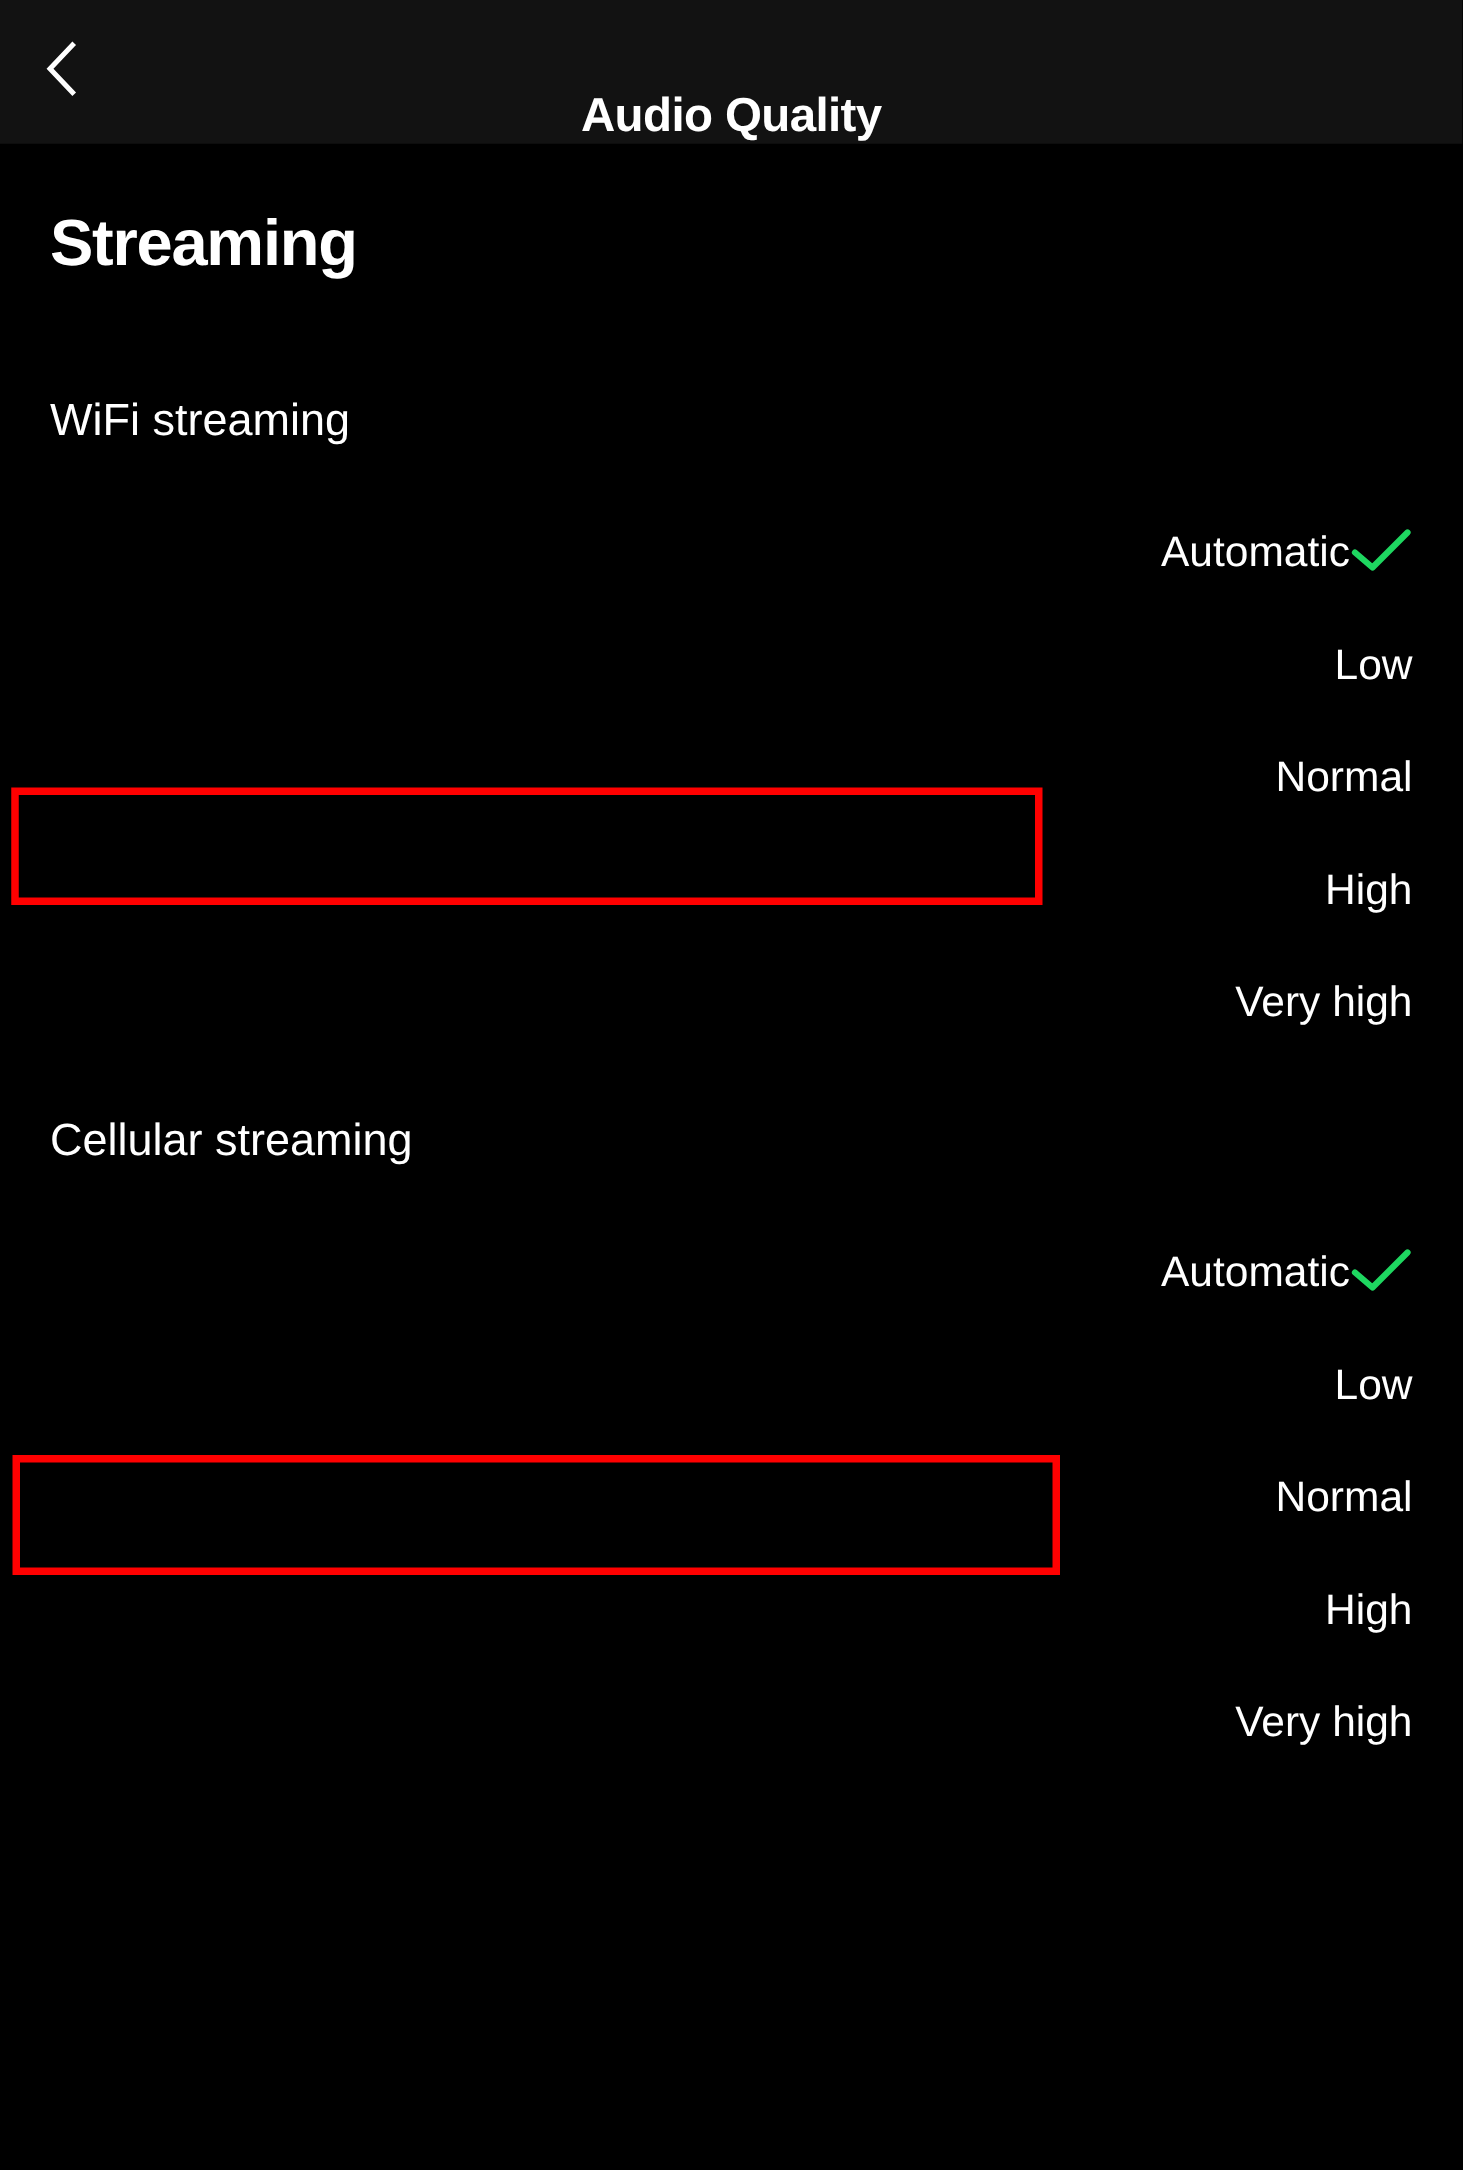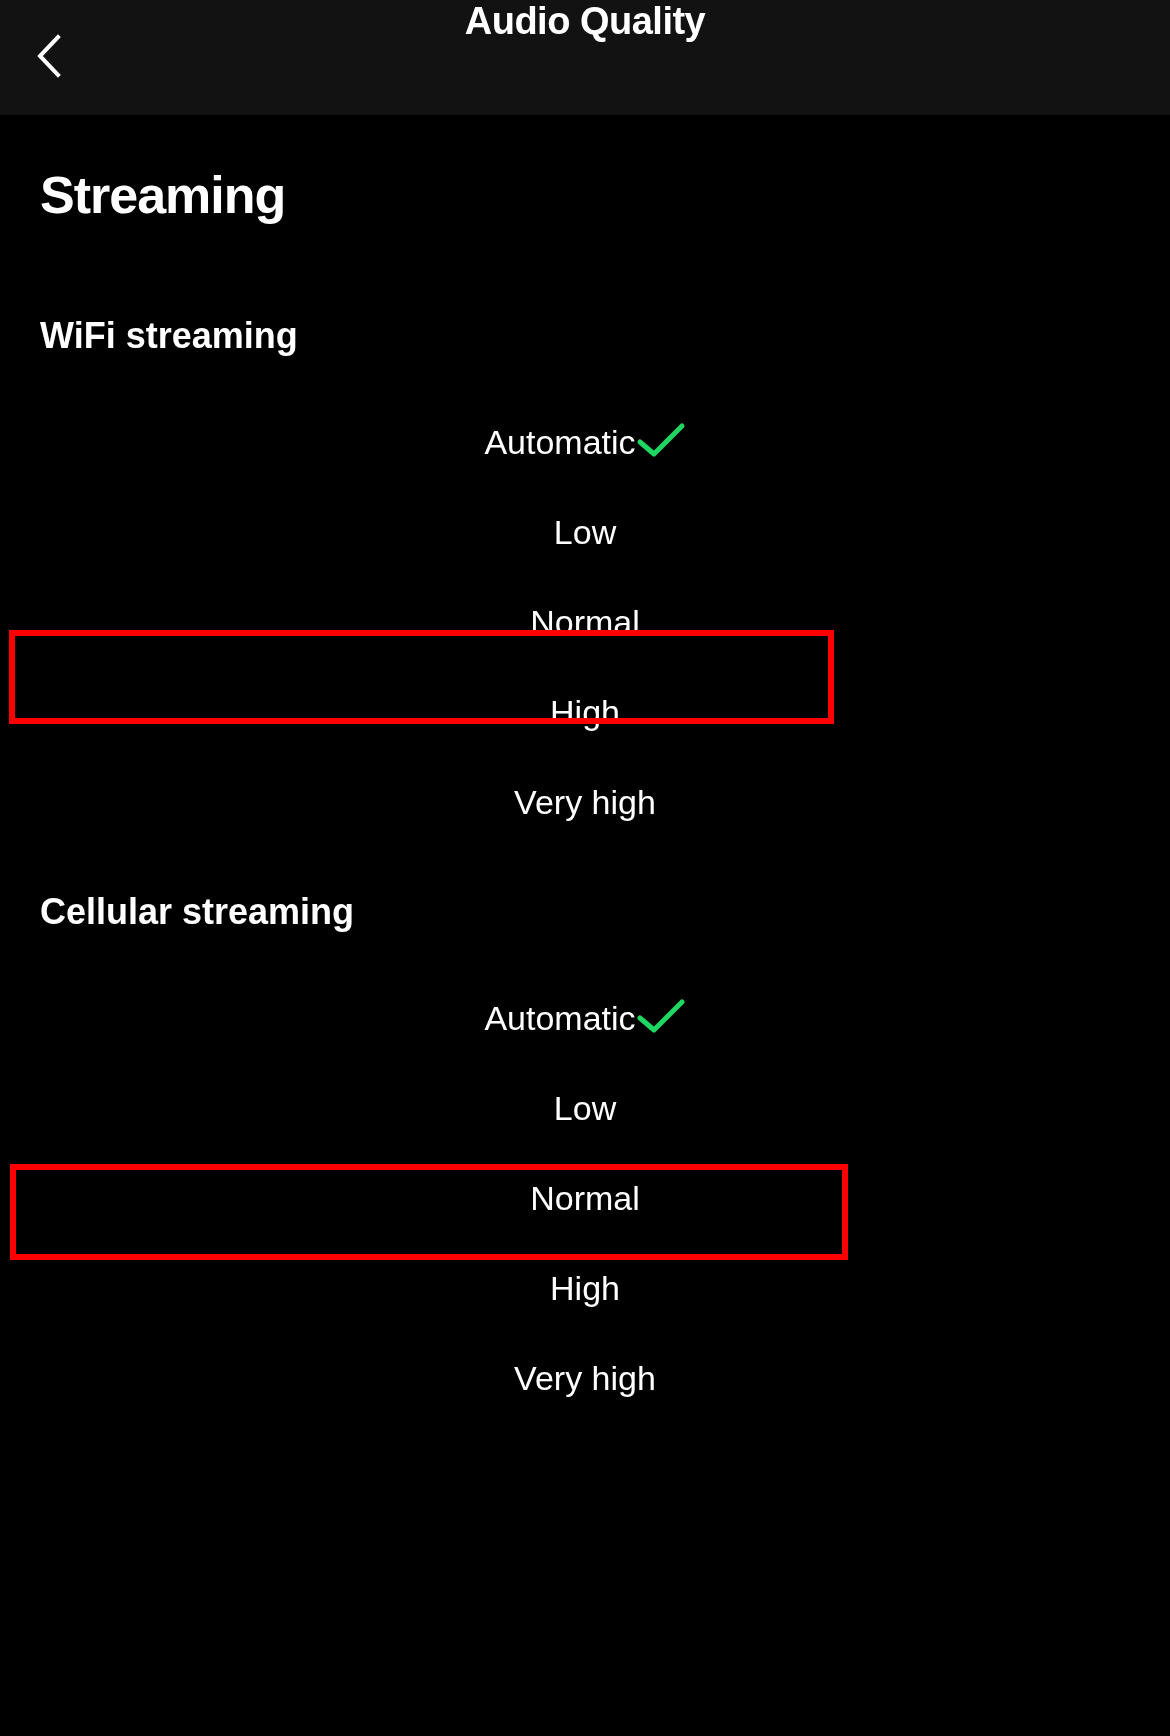--- a/index.html
+++ b/index.html
@@ -1,24 +1,24 @@
 <!DOCTYPE html>
 <html><head>
   <meta charset="utf-8">
   <style>
     * { margin: 0; padding: 0; box-sizing: border-box; }
     html, body { width: 1170px; height: 1736px; background: #000; color: #fff; font-family: -apple-system, Helvetica Neue, Arial, sans-serif; }
-    .header { position: relative; height: 115px; background: #121212; display: flex; align-items: flex-start; justify-content: center; }
+    .header { position: relative; height: 115px; background: #121212; display: flex; align-items: flex-end; justify-content: center; }
     .back { position: absolute; left: 20px; top: 0; height: 100%; display: flex; align-items: center; padding: 0 12px; }
     .back svg { width: 34px; height: 46px; stroke: #fff; stroke-width: 4; fill: none; stroke-linecap: square; }
     .title { font-size: 38px; font-weight: 700; letter-spacing: -0.5px; }
     .content { padding: 0 40px; padding-top: 50px; }
     .section-h { font-size: 52px; font-weight: 800; margin-bottom: 90px; letter-spacing: -1px; }
-    .group-h { font-size: 36px; font-weight: 700; margin-bottom: 40px; }
-    .opt { display: flex; align-items: center; justify-content: center; height: 90px; position: relative; }
+    .group-h { font-size: 36px; font-weight: 400; margin-bottom: 40px; }
+    .opt { display: flex; align-items: center; justify-content: flex-end; height: 90px; position: relative; }
     .opt-label { font-size: 34px; font-weight: 400; }
     .check svg { width: 50px; height: 40px; stroke: #1ED760; stroke-width: 5; fill: none; stroke-linecap: round; stroke-linejoin: round; }
     .hl { position: absolute; border: 6px solid #ff0000; pointer-events: none; }
     .hl1 { left: 9px; top: 630px; width: 825px; height: 94px; }
     .hl2 { left: 10px; top: 1164px; width: 838px; height: 96px; }
     .group2 { margin-top: 44px; }
   </style>
 </head>
 <body>
 

